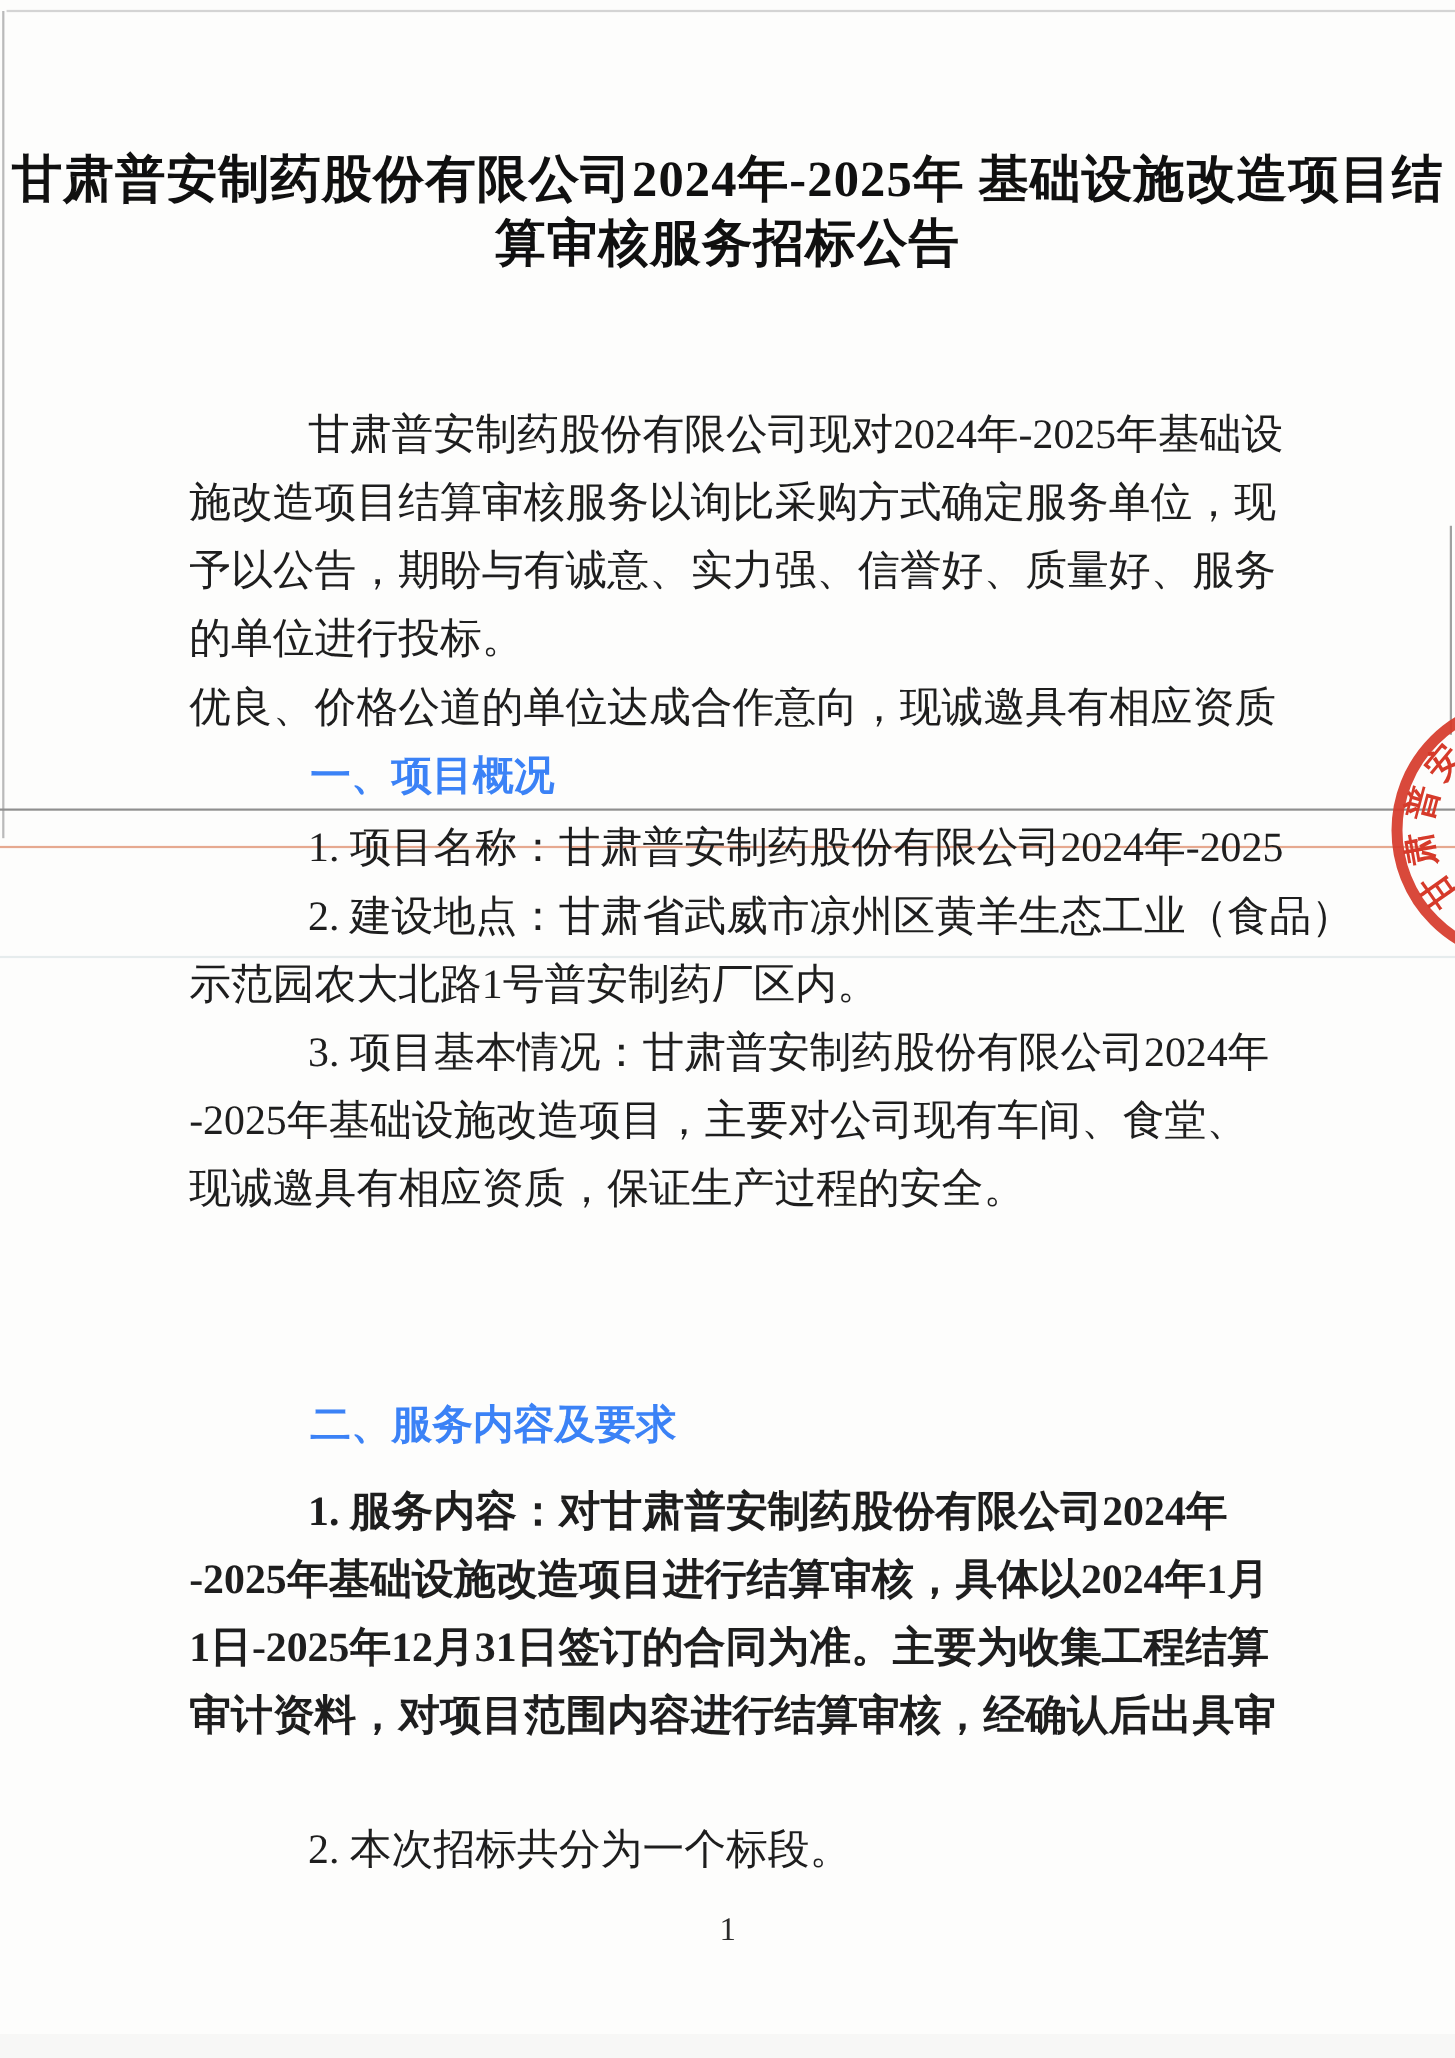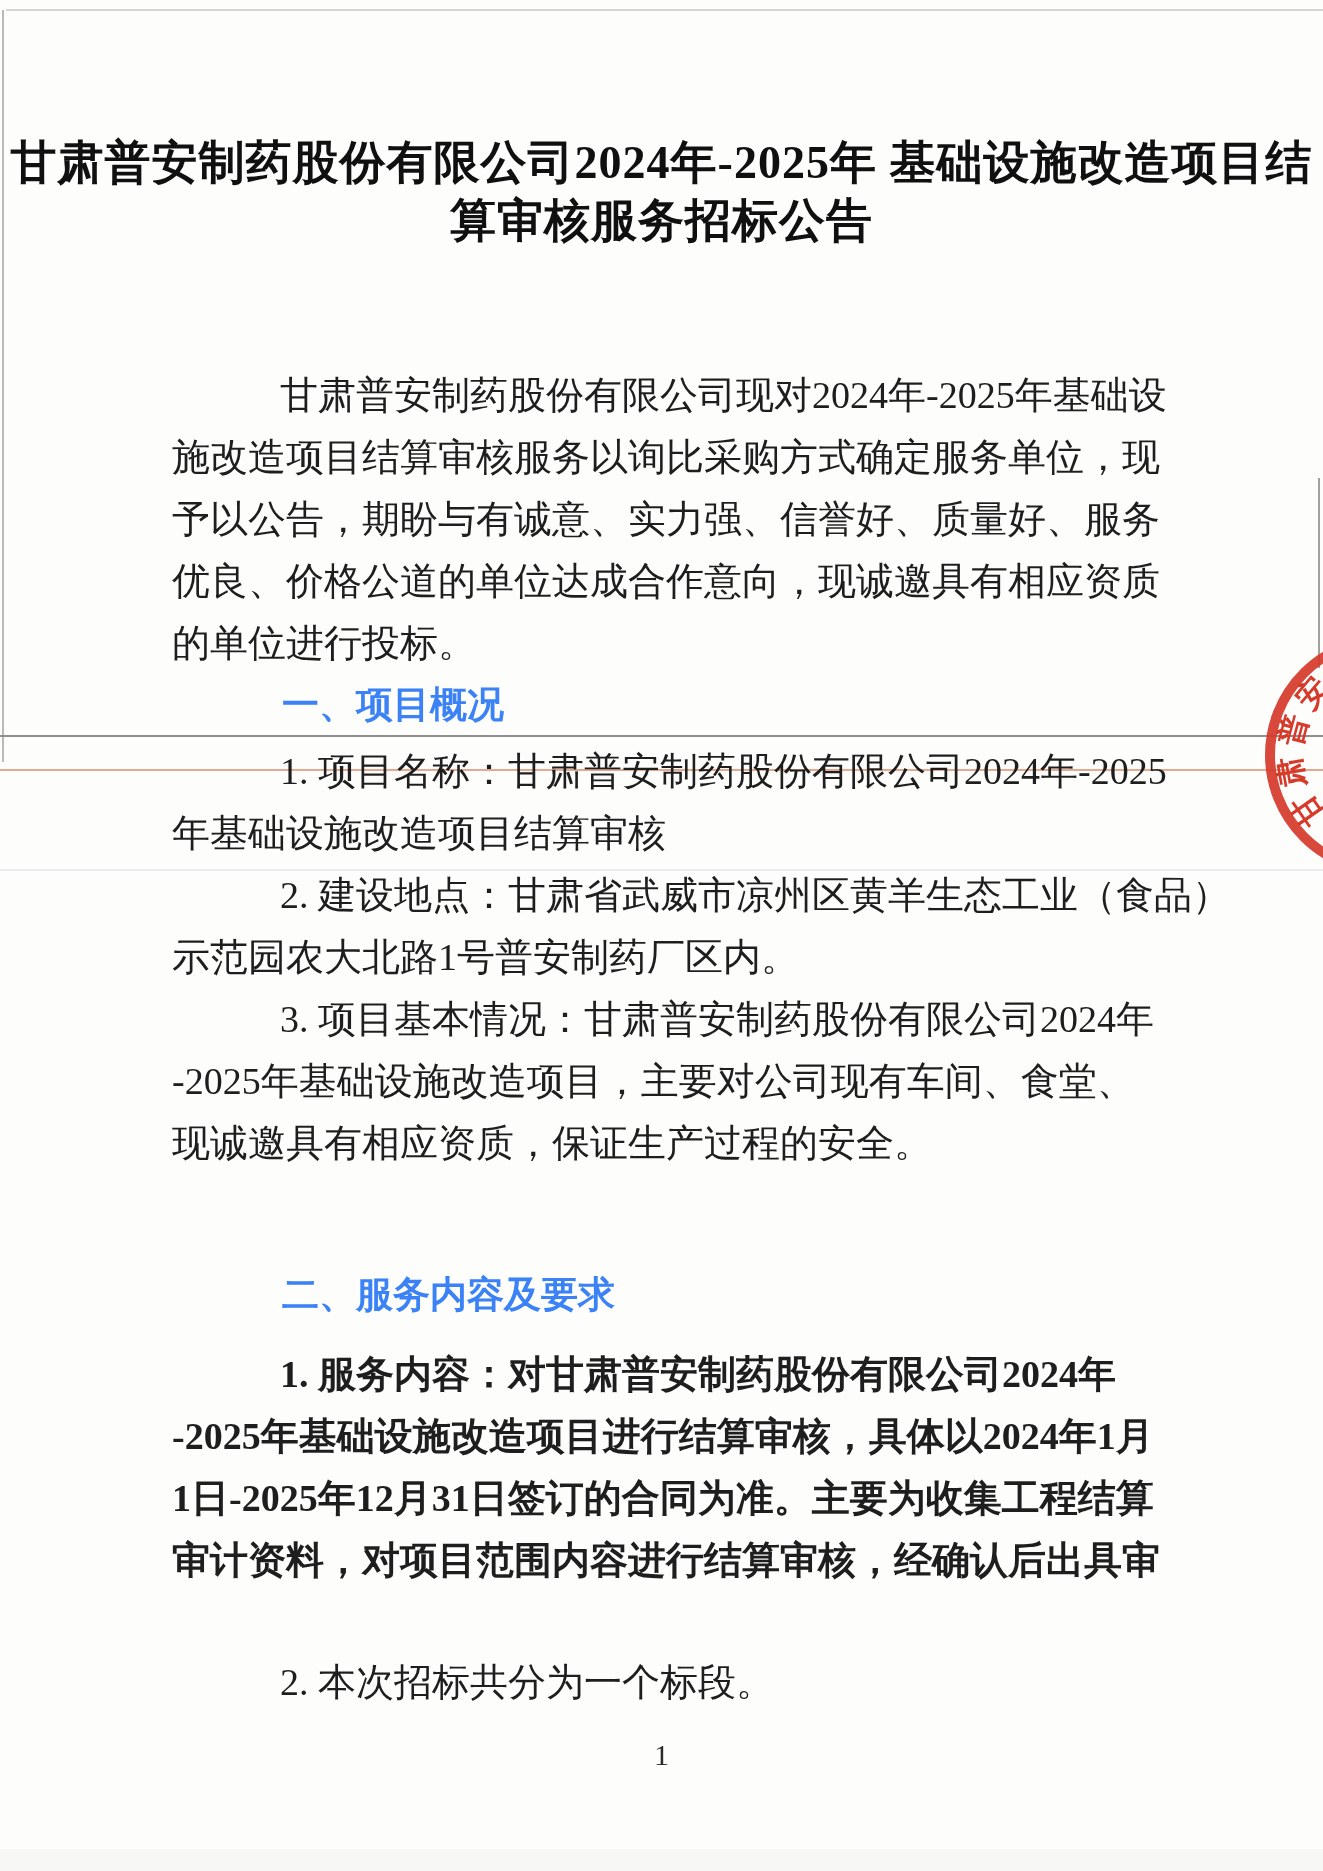--- a/index.html
+++ b/index.html
@@ -71,33 +71,32 @@
 
   <div class="title">
     <span class="line">甘肃普安制药股份有限公司2024年-2025年</span>
     <span class="line">基础设施改造项目结算审核服务招标公告</span>
   </div>
 
   <div class="body-block intro">
     <span class="line indent">甘肃普安制药股份有限公司现对2024年-2025年基础设</span>
     <span class="line">施改造项目结算审核服务以询比采购方式确定服务单位，现</span>
     <span class="line">予以公告，期盼与有诚意、实力强、信誉好、质量好、服务</span>
+    <span class="line">的单位进行投标。</span>
     <span class="line">优良、价格公道的单位达成合作意向，现诚邀具有相应资质</span>
-    <span class="line">的单位进行投标。</span>
   </div>
 
   <div class="section-heading heading-1">一、项目概况</div>
 
   <div class="scanline-gray"></div>
   <div class="scanline-salmon"></div>
   <div class="scanline-faint"></div>
 
   <div class="body-block items-1">
     <span class="line indent">1. 项目名称：甘肃普安制药股份有限公司2024年-2025</span>
-    <span class="line">年基础设施改造项目结算审核</span>
     <span class="line indent">2. 建设地点：甘肃省武威市凉州区黄羊生态工业（食品）</span>
     <span class="line">示范园农大北路1号普安制药厂区内。</span>
     <span class="line indent">3. 项目基本情况：甘肃普安制药股份有限公司2024年</span>
     <span class="line">-2025年基础设施改造项目，主要对公司现有车间、食堂、</span>
     <span class="line">现诚邀具有相应资质，保证生产过程的安全。</span>
   </div>
 
   <div class="section-heading heading-2">二、服务内容及要求</div>
 
   <div class="body-block items-2a">

